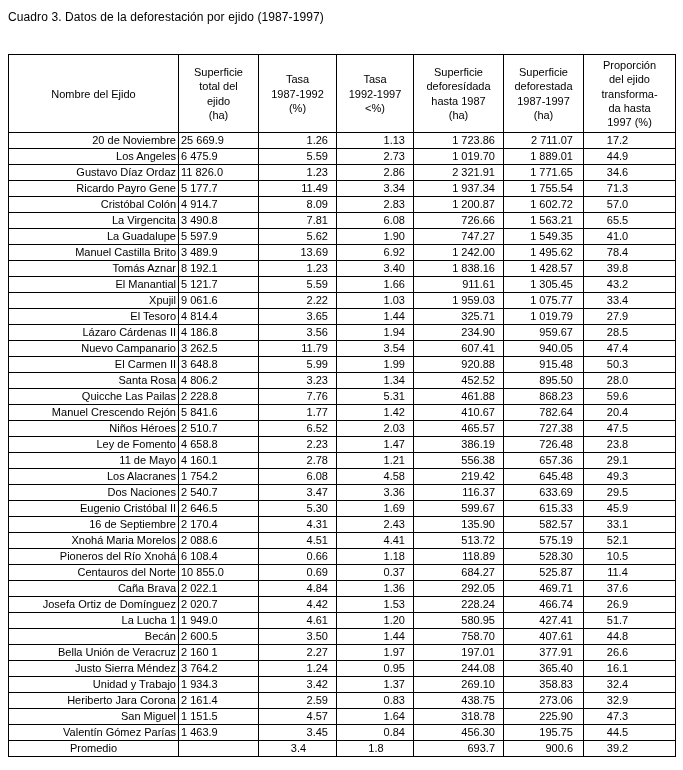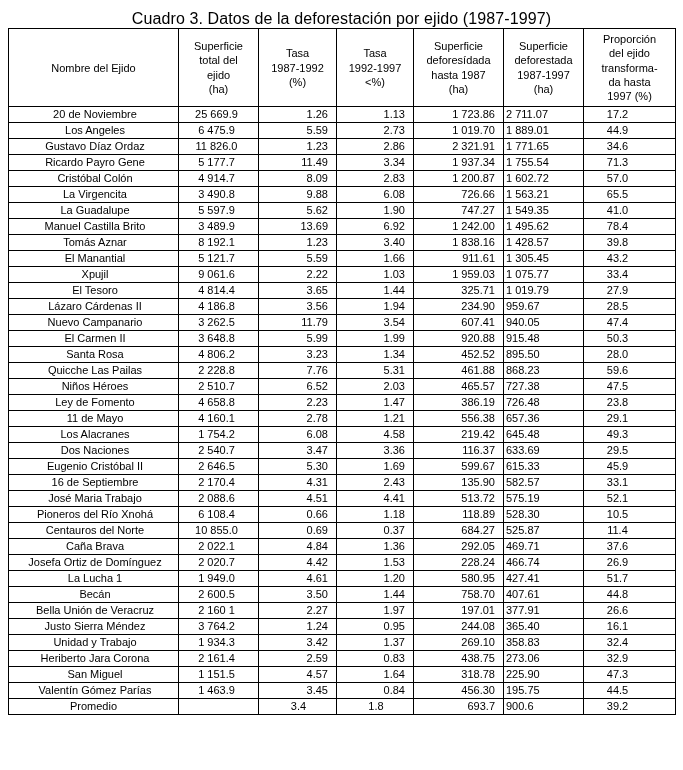--- a/index.html
+++ b/index.html
@@ -6,23 +6,23 @@
   html, body { margin: 0; padding: 0; background: #ffffff; }
   body { font-family: "Liberation Sans", "DejaVu Sans", sans-serif; color: #000; }
   .page {
     width: 683px;
     height: 770px;
     padding: 6px 8px;
     overflow: hidden;
     background: #fff;
   }
   .title {
-    font-size: 16px;
-    text-align: center;
+    font-size: 12px;
     padding-top: 4px;
+    margin-bottom: 30px;
     letter-spacing: 0.1px;
   }
   table.data-table {
     border-collapse: collapse;
     table-layout: fixed;
     width: 667px;
   }
   .data-table th, .data-table td {
     border: 1px solid #000;
     overflow: hidden;
@@ -36,24 +36,24 @@
     line-height: 1.3;
     padding: 3px 1px;
   }
   .data-table td {
     font-size: 11px;
     height: 15px;
     line-height: 15px;
     padding: 0 2px;
     white-space: nowrap;
   }
-  td.col0 { text-align: center;  padding-left: 5px; }
-  td.col1 { text-align: center; padding-right: 6px; }
+  td.col0 { text-align: right;  padding-left: 5px; }
+  td.col1 { text-align: left; padding-right: 6px; }
   td.col2, td.col3, td.col4 { text-align: right; padding-right: 8px; }
-  td.col5 { padding-right: 10px; }
+  td.col5 { text-align: right; padding-right: 10px; }
   td.col6 { text-align: center; padding-right: 26px; }
   td.footer.col0 { text-align: center; padding-left: 2px; }
   td.footer.col2, td.footer.col3 { text-align: center; padding-right: 0; }
 </style>
 </head>
 <body>
 
 <div class="page">
   <div class="title">Cuadro 3. Datos de la deforestación por ejido (1987-1997)</div>
 
@@ -137,21 +137,21 @@
           <td class="col1">4 914.7</td>
           <td class="col2">8.09</td>
           <td class="col3">2.83</td>
           <td class="col4">1 200.87</td>
           <td class="col5">1 602.72</td>
           <td class="col6">57.0</td>
         </tr>
         <tr>
           <td class="col0">La Virgencita</td>
           <td class="col1">3 490.8</td>
-          <td class="col2">9.88</td>
+          <td class="col2">7.81</td>
           <td class="col3">6.08</td>
           <td class="col4">726.66</td>
           <td class="col5">1 563.21</td>
           <td class="col6">65.5</td>
         </tr>
         <tr>
           <td class="col0">La Guadalupe</td>
           <td class="col1">5 597.9</td>
           <td class="col2">5.62</td>
           <td class="col3">1.90</td>
@@ -243,20 +243,29 @@
         <tr>
           <td class="col0">Quicche Las Pailas</td>
           <td class="col1">2 228.8</td>
           <td class="col2">7.76</td>
           <td class="col3">5.31</td>
           <td class="col4">461.88</td>
           <td class="col5">868.23</td>
           <td class="col6">59.6</td>
         </tr>
         <tr>
+          <td class="col0">Manuel Crescendo Rejón</td>
+          <td class="col1">5 841.6</td>
+          <td class="col2">1.77</td>
+          <td class="col3">1.42</td>
+          <td class="col4">410.67</td>
+          <td class="col5">782.64</td>
+          <td class="col6">20.4</td>
+        </tr>
+        <tr>
           <td class="col0">Niños Héroes</td>
           <td class="col1">2 510.7</td>
           <td class="col2">6.52</td>
           <td class="col3">2.03</td>
           <td class="col4">465.57</td>
           <td class="col5">727.38</td>
           <td class="col6">47.5</td>
         </tr>
         <tr>
           <td class="col0">Ley de Fomento</td>
@@ -306,21 +315,21 @@
         <tr>
           <td class="col0">16 de Septiembre</td>
           <td class="col1">2 170.4</td>
           <td class="col2">4.31</td>
           <td class="col3">2.43</td>
           <td class="col4">135.90</td>
           <td class="col5">582.57</td>
           <td class="col6">33.1</td>
         </tr>
         <tr>
-          <td class="col0">José Maria Trabajo</td>
+          <td class="col0">Xnohá Maria Morelos</td>
           <td class="col1">2 088.6</td>
           <td class="col2">4.51</td>
           <td class="col3">4.41</td>
           <td class="col4">513.72</td>
           <td class="col5">575.19</td>
           <td class="col6">52.1</td>
         </tr>
         <tr>
           <td class="col0">Pioneros del Río Xnohá</td>
           <td class="col1">6 108.4</td>

